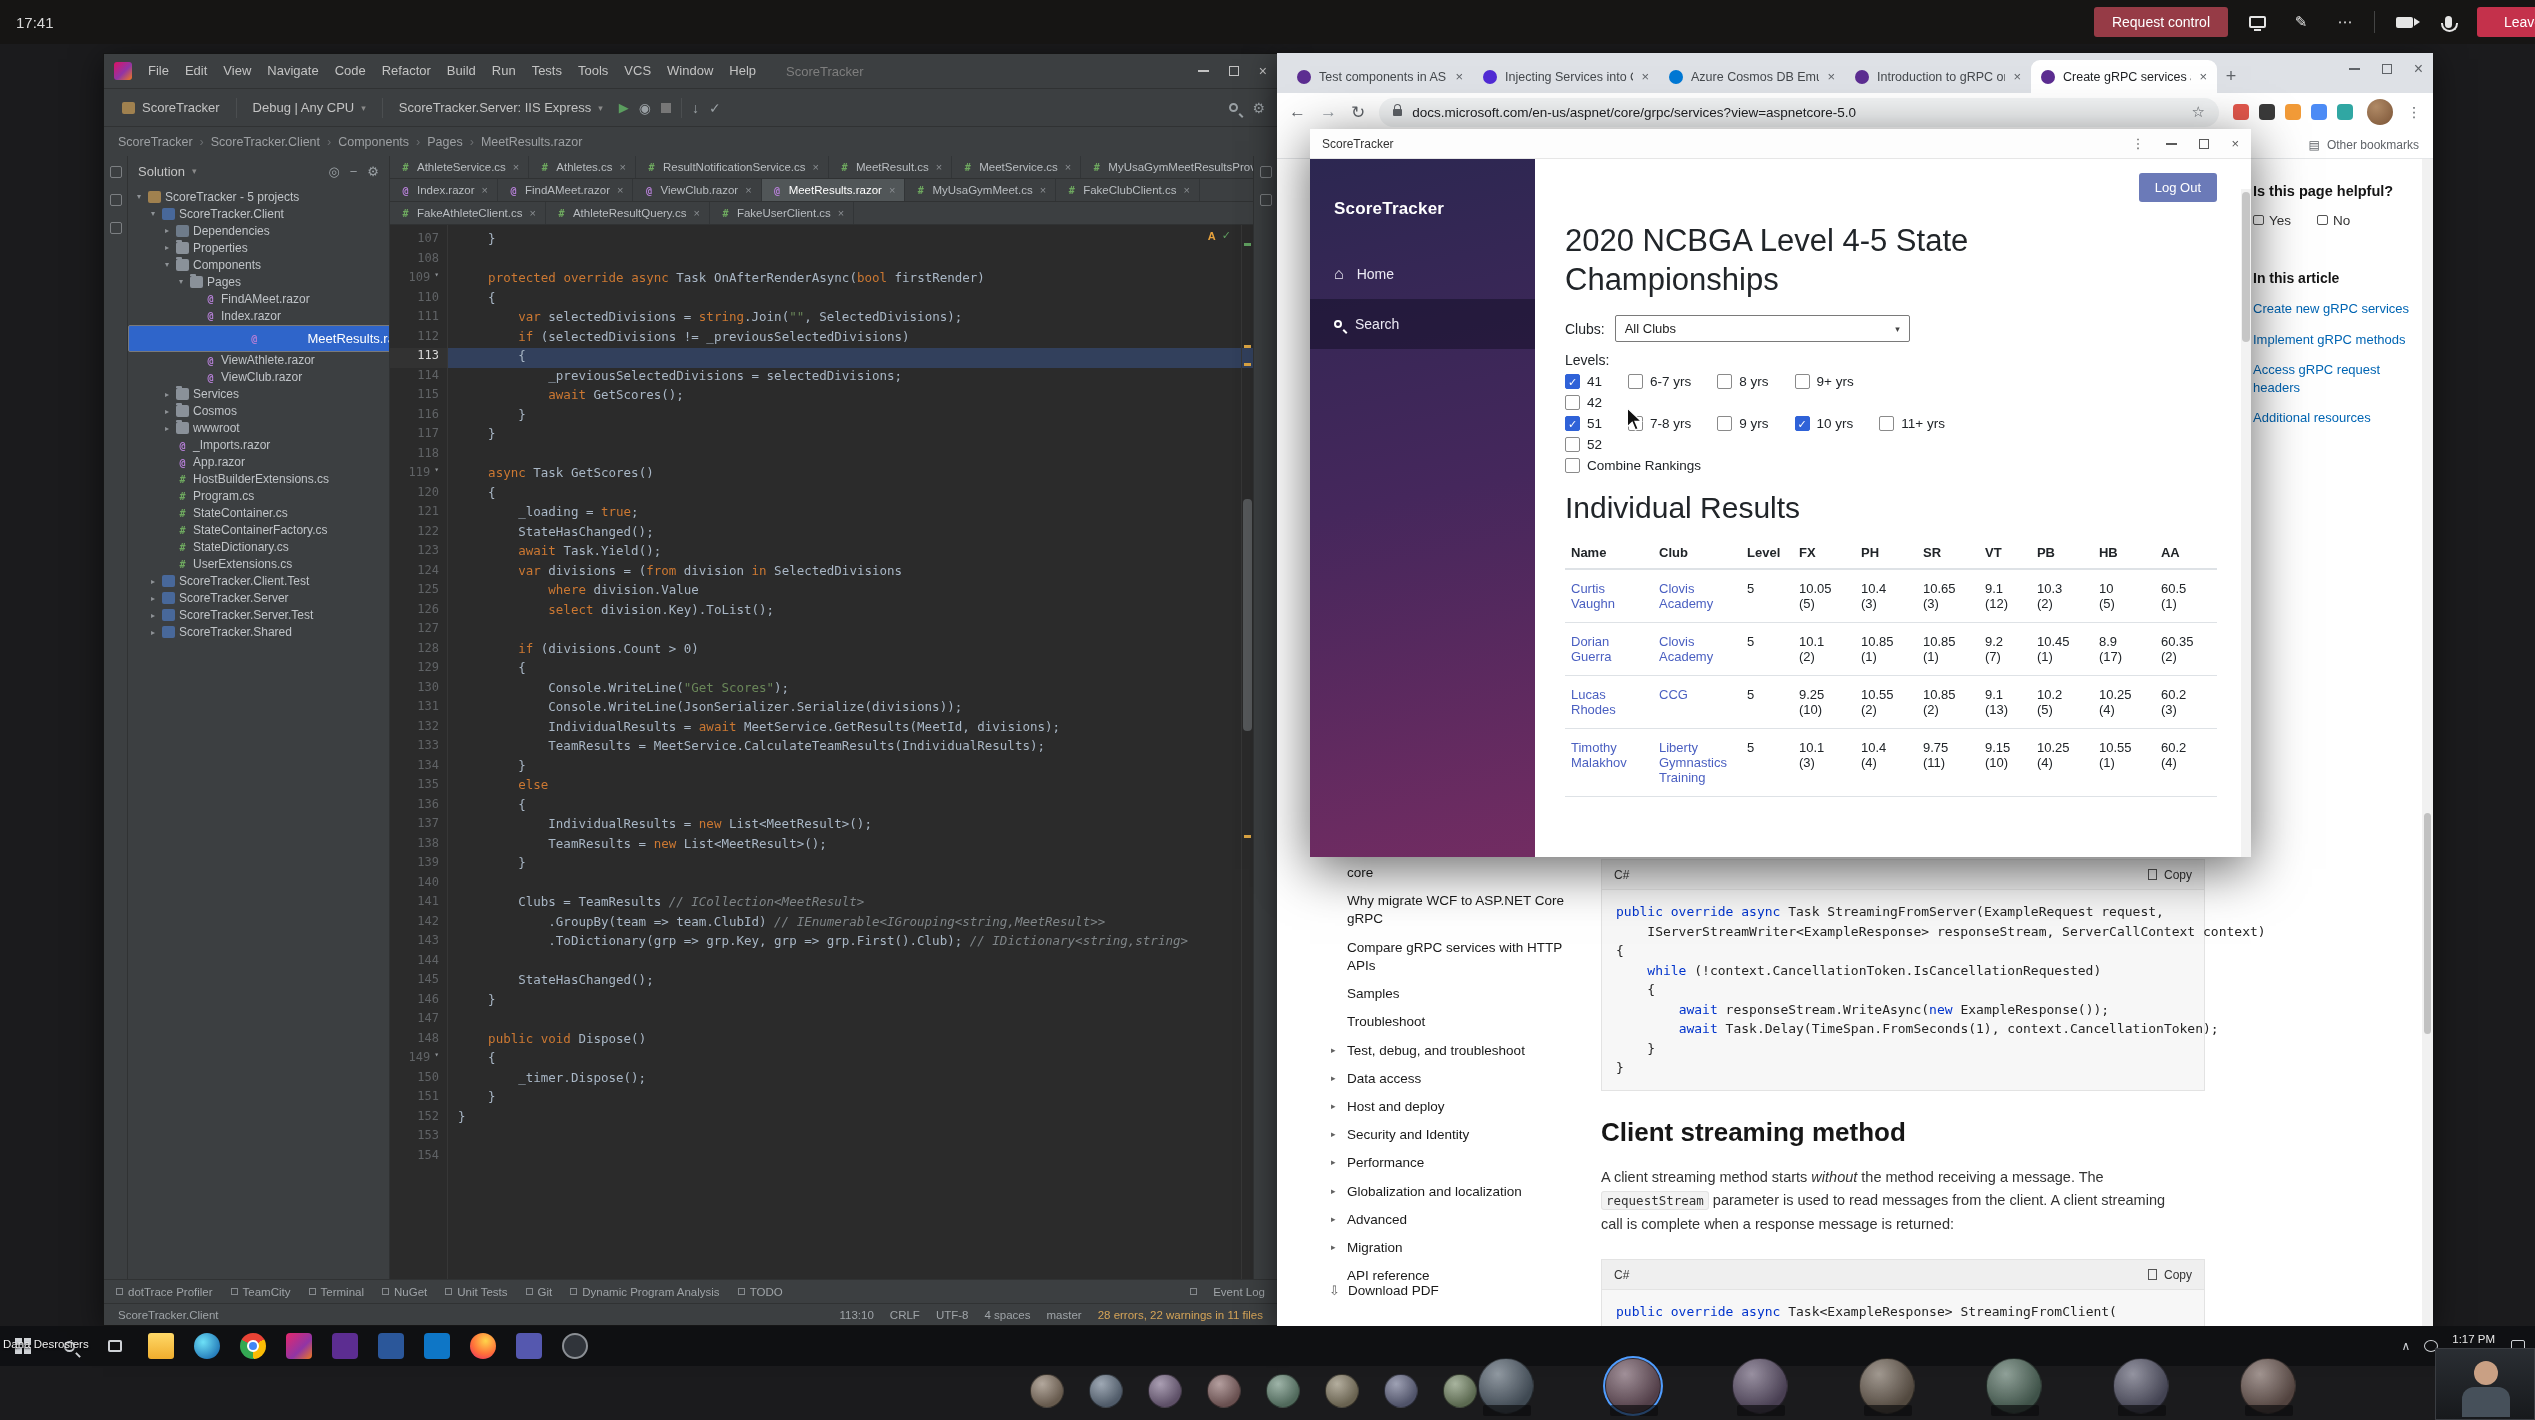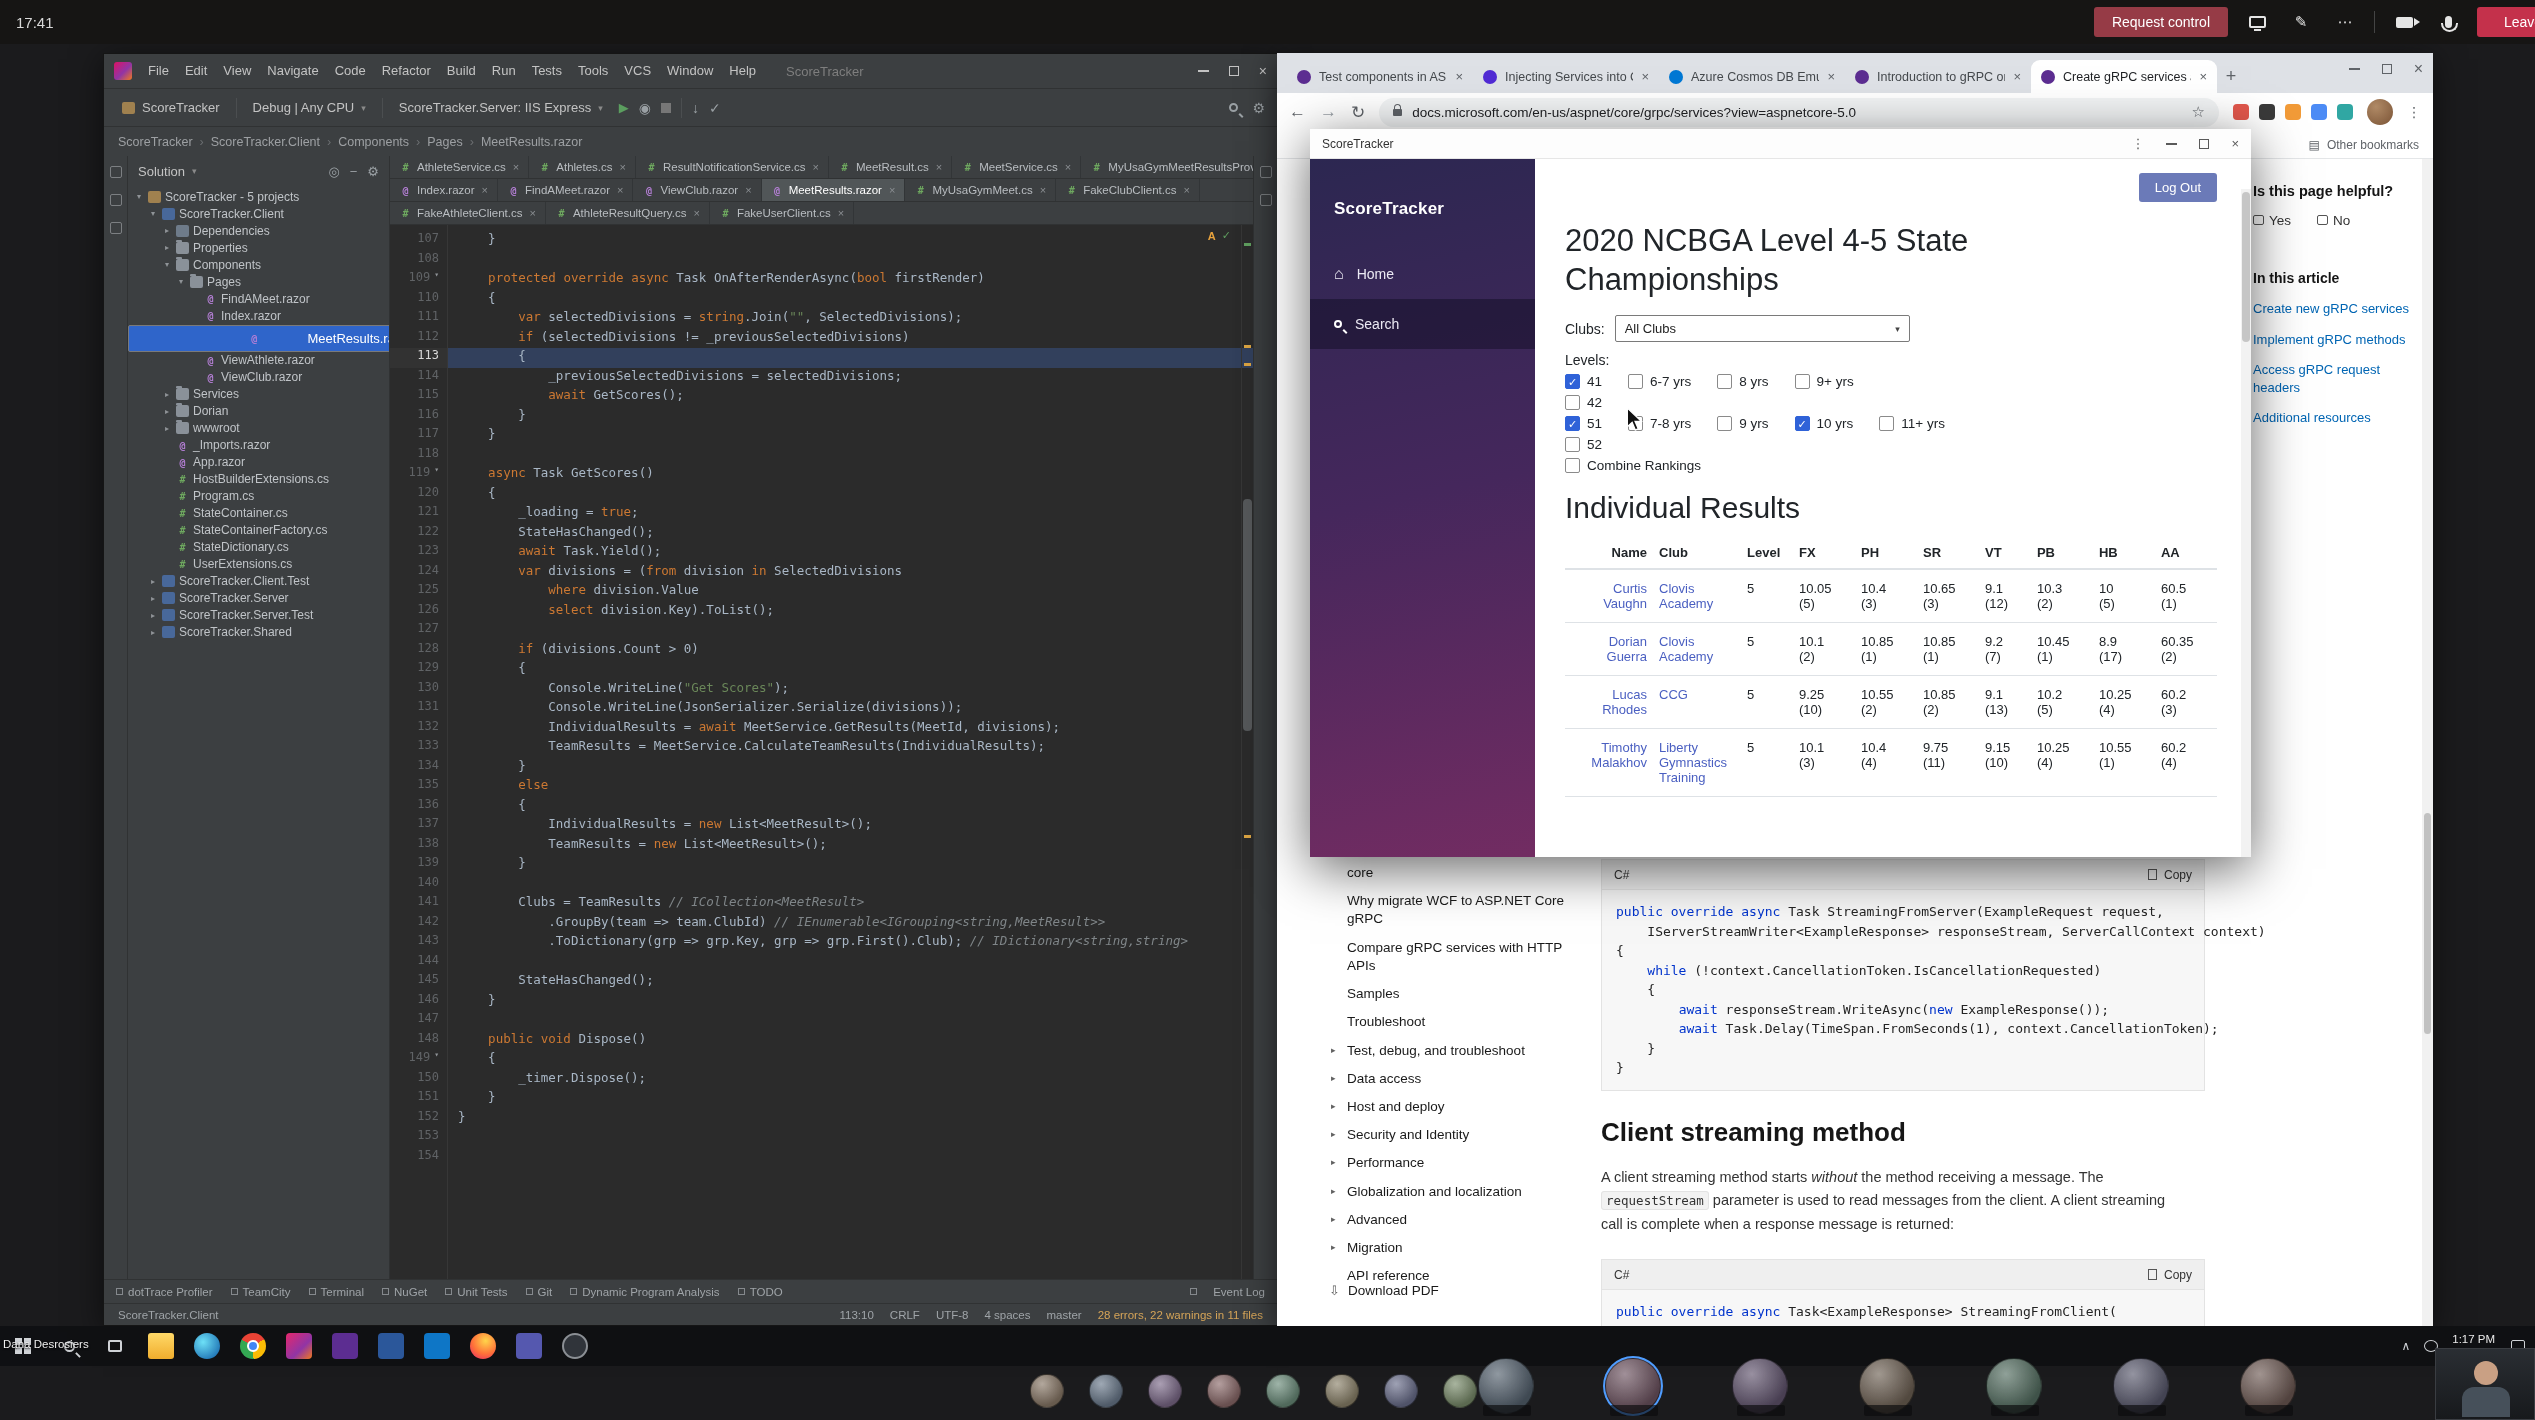--- a/index.html
+++ b/index.html
@@ -174,21 +174,21 @@
   .levels-lbl{margin-top:10px;font-size:14px;color:#212529;}
   .frow{display:flex;gap:26px;margin-top:6px;}
   .fitem{display:flex;align-items:center;gap:7px;font-size:13.5px;color:#212529;}
   .cb{width:15px;height:15px;border:1px solid #8a8a8a;border-radius:2px;background:#fff;flex:0 0 auto;}
   .cb.on{background:#2f62d8;border-color:#2f62d8;}
   .cb.on::after{content:'✓';display:block;color:#fff;font-size:11px;line-height:14px;text-align:center;}
   .app-h2{margin:18px 0 0;font-size:30px;font-weight:500;color:#212529;}
   .rtable{margin-top:12px;border-collapse:collapse;width:652px;}
   .rtable th{font-size:13px;font-weight:700;color:#212529;text-align:left;padding:8px 6px;border-bottom:2px solid #dee2e6;}
   .rtable td{font-size:13px;color:#212529;padding:11px 6px;vertical-align:top;border-bottom:1px solid #dee2e6;}
-  .rtable th:nth-child(1),.rtable td:nth-child(1){width:88px;text-align:right;}
+  .rtable th:nth-child(1),.rtable td:nth-child(1){width:88px;}
   .rtable th:nth-child(2),.rtable td:nth-child(2){width:88px;}
   .rtable th:nth-child(3),.rtable td:nth-child(3){width:52px;}
   .rtable td.name,.rtable td.club{color:#4a5fc1;}
   .sr{color:#212529;}
   .app-scroll{position:absolute;right:0;top:30px;bottom:0;width:10px;background:#f2f2f2;}
   .app-thumb{position:absolute;left:1px;right:1px;top:3px;height:150px;background:#c6c6c6;border-radius:4px;}
 
   
   .taskbar{position:absolute;left:0;top:1326px;width:2535px;height:40px;background:rgba(16,17,19,.97);display:flex;align-items:center;z-index:20;}
   .tbtn{width:46px;height:40px;display:flex;align-items:center;justify-content:center;flex:0 0 auto;}
@@ -377,21 +377,21 @@
               <span class="chev"></span>
               <span class="tico tico-razor">@</span>
               <span class="tlabel">ViewClub.razor</span>
             </div><div class="titem" style="padding-left: 34px;">
               <span class="chev">▸</span>
               <span class="tico tico-folder"></span>
               <span class="tlabel">Services</span>
             </div><div class="titem" style="padding-left: 34px;">
               <span class="chev">▸</span>
               <span class="tico tico-folder"></span>
-              <span class="tlabel">Dorian</span>
+              <span class="tlabel">Cosmos</span>
             </div><div class="titem" style="padding-left: 34px;">
               <span class="chev">▸</span>
               <span class="tico tico-folder"></span>
               <span class="tlabel">wwwroot</span>
             </div><div class="titem" style="padding-left: 34px;">
               <span class="chev"></span>
               <span class="tico tico-razor">@</span>
               <span class="tlabel">_Imports.razor</span>
             </div><div class="titem" style="padding-left: 34px;">
               <span class="chev"></span>

